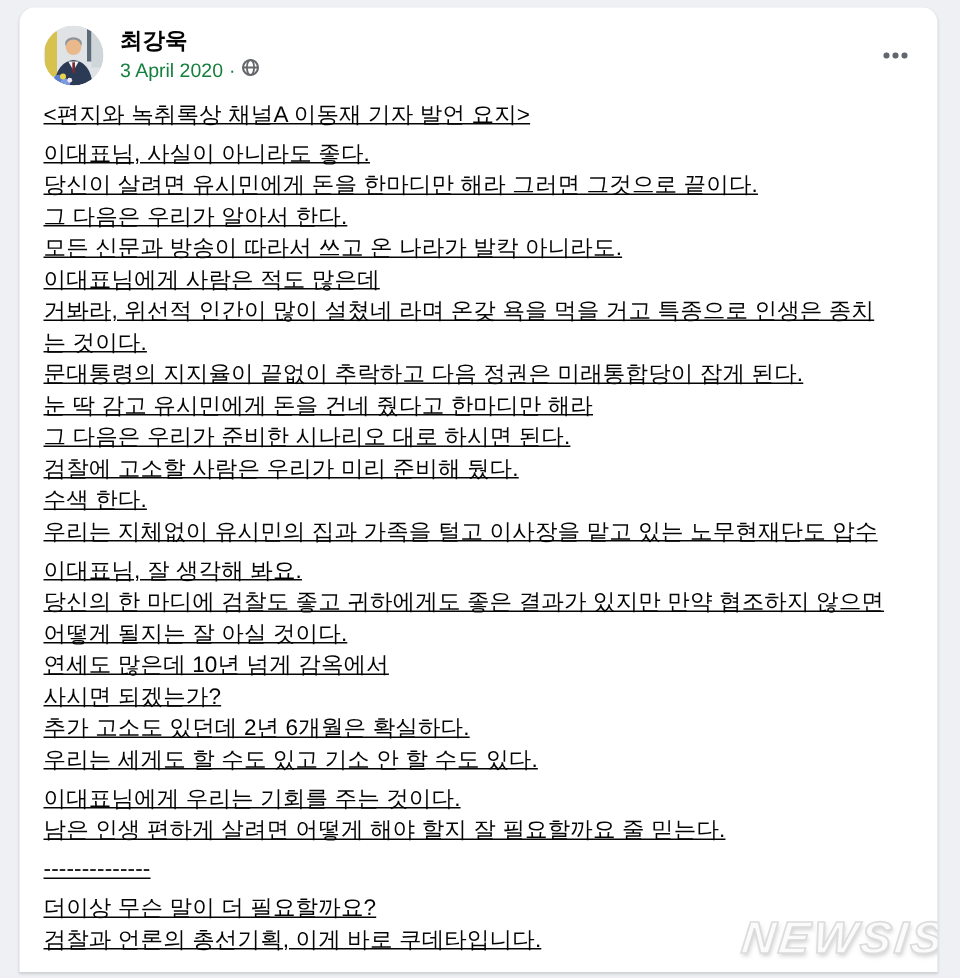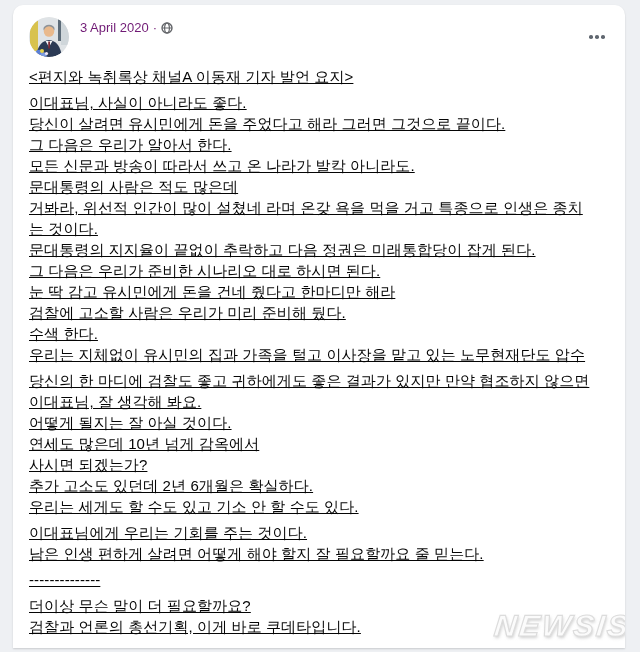--- a/index.html
+++ b/index.html
@@ -42,25 +42,25 @@
   .hmeta { margin-left: 11px; padding-top: 1px; }
   .author {
     font-size: 15px;
     font-weight: 700;
     color: #050505;
     line-height: 19px;
     cursor: pointer;
   }
   .sub {
     display: flex;
-    align-items: center;
+    align-items: flex-start;
     gap: 4px;
     margin-top: 2px;
     font-size: 13px;
-    color: #701a75;
+    color: #15803d;
     line-height: 16px;
   }
   .sub .date { cursor: pointer; }
   .globe { display: inline-flex; align-items: center; }
 
   .menu {
     position: absolute;
     right: 14px; top: 24px;
     display: flex;
     align-items: center;
@@ -127,20 +127,21 @@
             <rect x="19.2" y="24.5" width="1.8" height="7" fill="#7a2a35"></rect>
             <circle cx="10" cy="36" r="3.2" fill="#5b7fd4"></circle>
             <circle cx="14.5" cy="38.5" r="3.2" fill="#7b9be0"></circle>
             <circle cx="7" cy="39" r="2.6" fill="#4a6fc4"></circle>
             <circle cx="13" cy="34" r="2" fill="#e8d44a"></circle>
             <circle cx="17.5" cy="36.5" r="1.6" fill="#f0e6f5"></circle>
           </g>
         </svg>
       </div>
       <div class="hmeta">
+        <div class="author">최강욱</div>
         <div class="sub">
           <span class="date">3 April 2020</span>
           <span>·</span>
           <span class="globe">
             <svg width="12" height="12" viewBox="0 0 12 12">
               <circle cx="6" cy="6" r="5" fill="none" stroke="#65676b" stroke-width="1.4"></circle>
               <line x1="1" y1="6" x2="11" y2="6" stroke="#65676b" stroke-width="1.2"></line>
               <ellipse cx="6" cy="6" rx="2.4" ry="5" fill="none" stroke="#65676b" stroke-width="1.2"></ellipse>
             </svg>
           </span>
@@ -152,36 +153,36 @@
         <span class="mdot"></span>
       </div>
     </div>
 
     <div class="content">
       <div class="para">
         <div class="line">&lt;편지와 녹취록상 채널A 이동재 기자 발언 요지&gt;</div>
       </div>
       <div class="para">
         <div class="line">이대표님, 사실이 아니라도 좋다.</div>
-        <div class="line">당신이 살려면 유시민에게 돈을 주었다고 해라 그러면 그것으로 끝이다.</div>
+        <div class="line">당신이 살려면 유시민에게 돈을 한마디만 해라 그러면 그것으로 끝이다.</div>
         <div class="line">그 다음은 우리가 알아서 한다.</div>
         <div class="line">모든 신문과 방송이 따라서 쓰고 온 나라가 발칵 아니라도.</div>
-        <div class="line">문대통령의 사람은 적도 많은데</div>
+        <div class="line">이대표님에게 사람은 적도 많은데</div>
         <div class="line">거봐라, 위선적 인간이 많이 설쳤네 라며 온갖 욕을 먹을 거고 특종으로 인생은 종치</div>
         <div class="line">는 것이다.</div>
         <div class="line">문대통령의 지지율이 끝없이 추락하고 다음 정권은 미래통합당이 잡게 된다.</div>
+        <div class="line">눈 딱 감고 유시민에게 돈을 건네 줬다고 한마디만 해라</div>
         <div class="line">그 다음은 우리가 준비한 시나리오 대로 하시면 된다.</div>
-        <div class="line">눈 딱 감고 유시민에게 돈을 건네 줬다고 한마디만 해라</div>
         <div class="line">검찰에 고소할 사람은 우리가 미리 준비해 뒀다.</div>
         <div class="line">수색 한다.</div>
         <div class="line">우리는 지체없이 유시민의 집과 가족을 털고 이사장을 맡고 있는 노무현재단도 압수</div>
       </div>
       <div class="para">
+        <div class="line">이대표님, 잘 생각해 봐요.</div>
         <div class="line">당신의 한 마디에 검찰도 좋고 귀하에게도 좋은 결과가 있지만 만약 협조하지 않으면</div>
-        <div class="line">이대표님, 잘 생각해 봐요.</div>
         <div class="line">어떻게 될지는 잘 아실 것이다.</div>
         <div class="line">연세도 많은데 10년 넘게 감옥에서</div>
         <div class="line">사시면 되겠는가?</div>
         <div class="line">추가 고소도 있던데 2년 6개월은 확실하다.</div>
         <div class="line">우리는 세게도 할 수도 있고 기소 안 할 수도 있다.</div>
       </div>
       <div class="para">
         <div class="line">이대표님에게 우리는 기회를 주는 것이다.</div>
         <div class="line">남은 인생 편하게 살려면 어떻게 해야 할지 잘 필요할까요 줄 믿는다.</div>
       </div>

